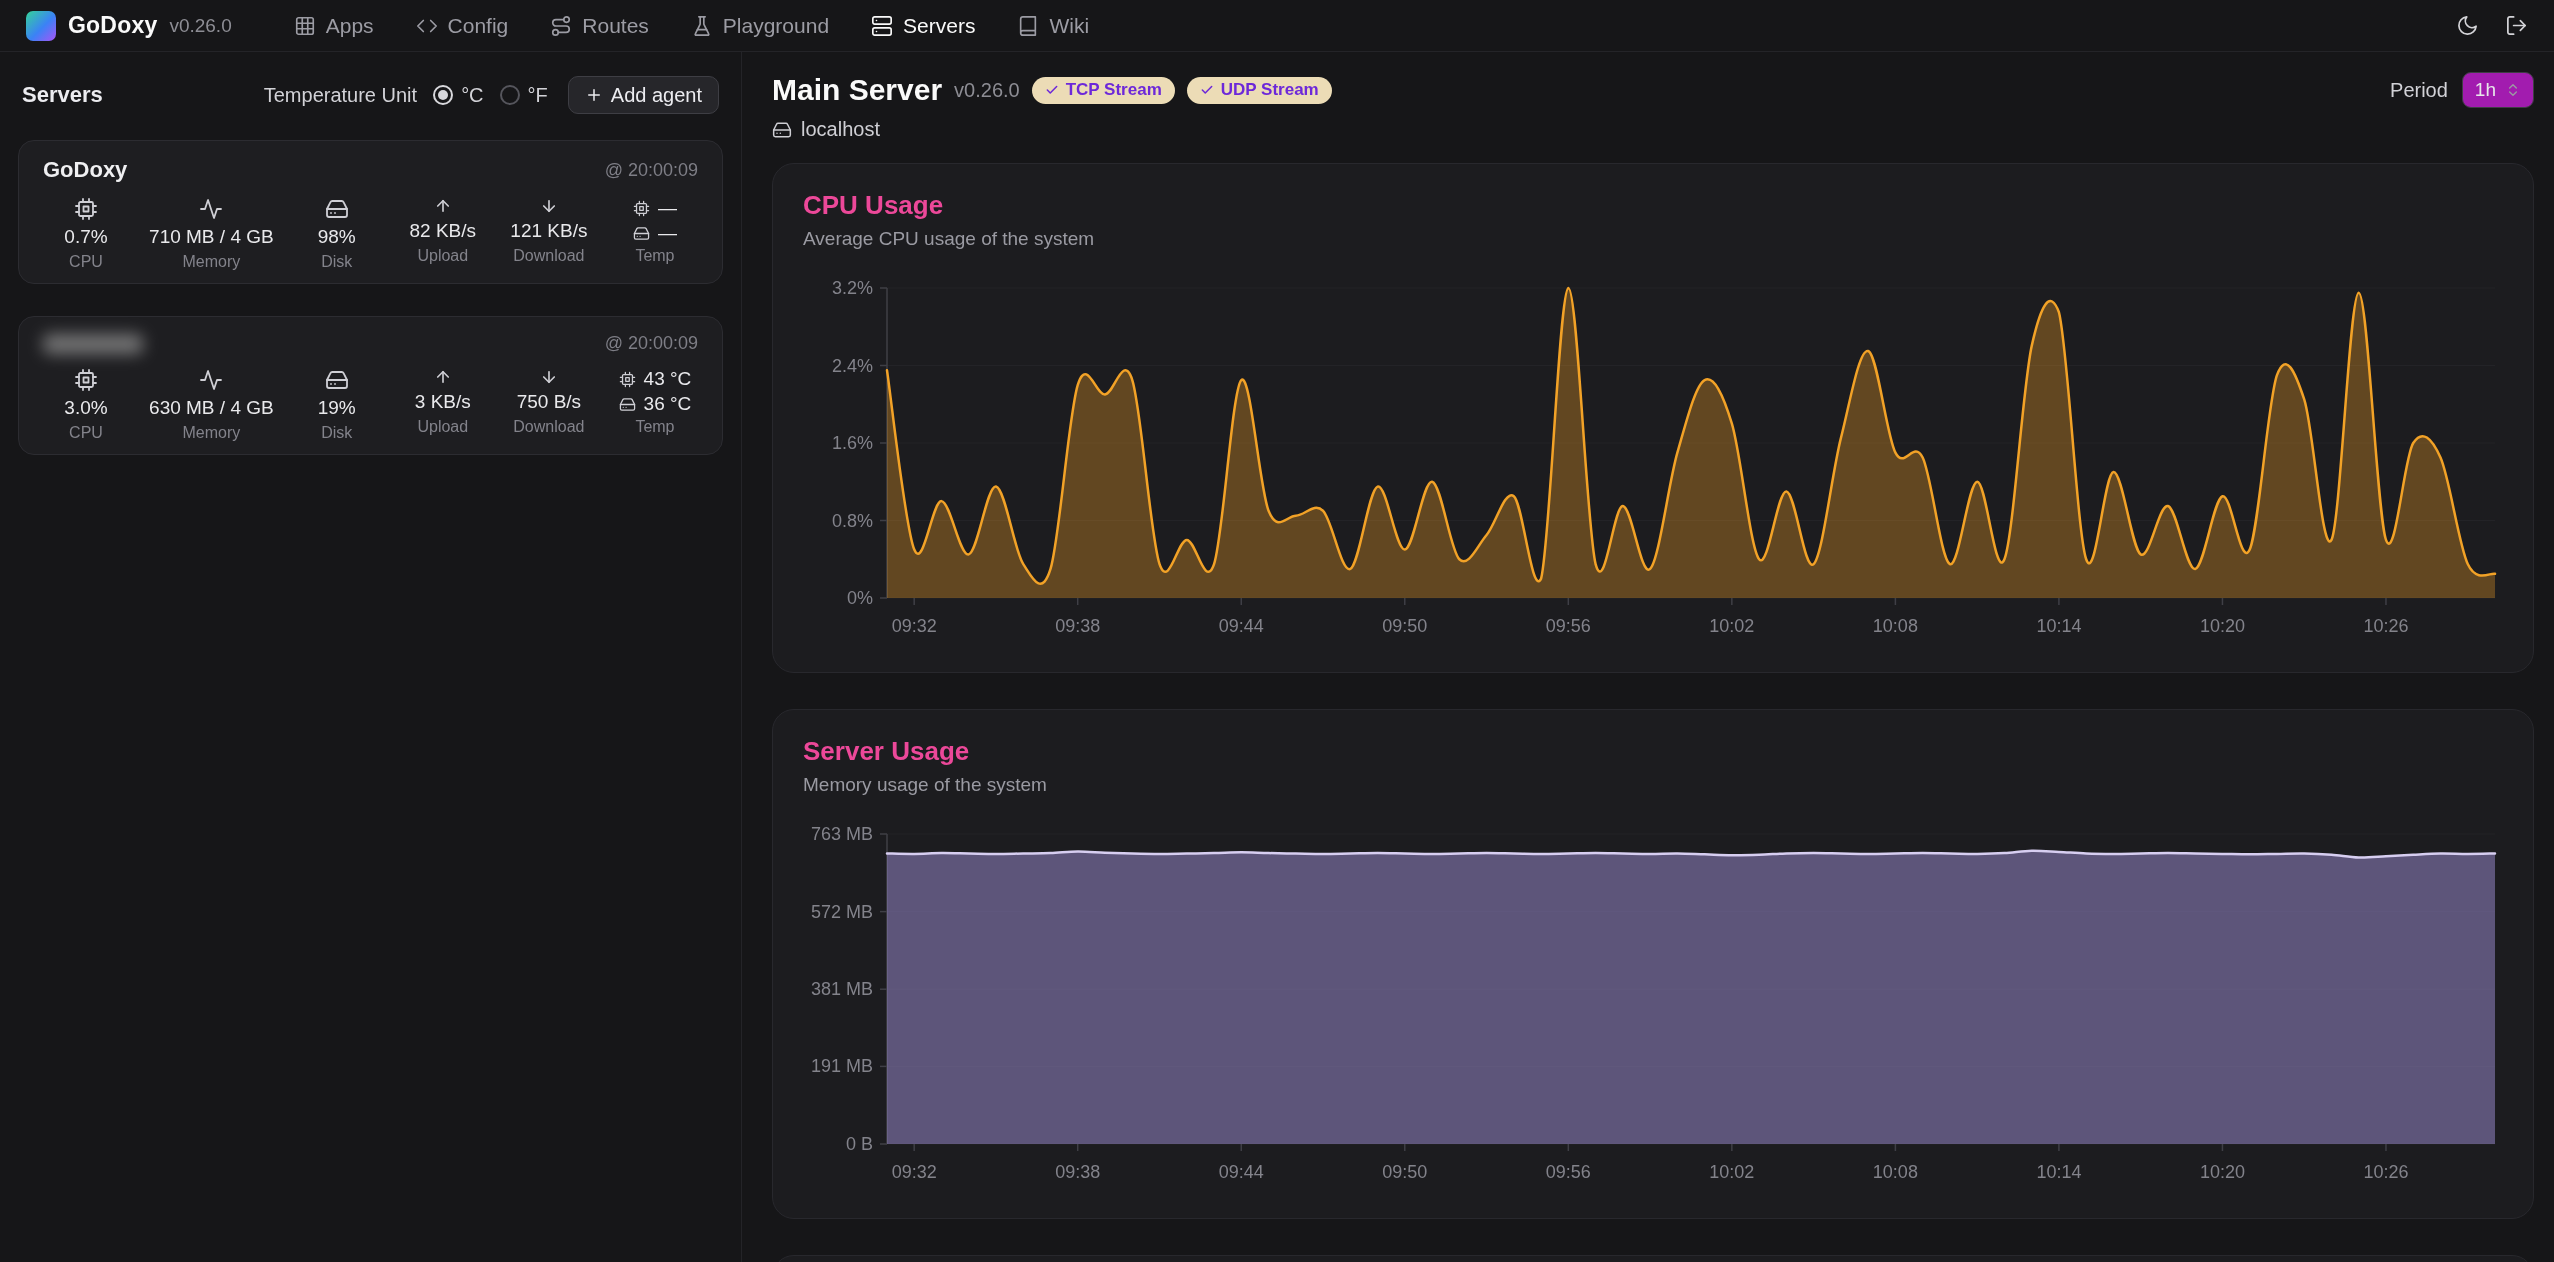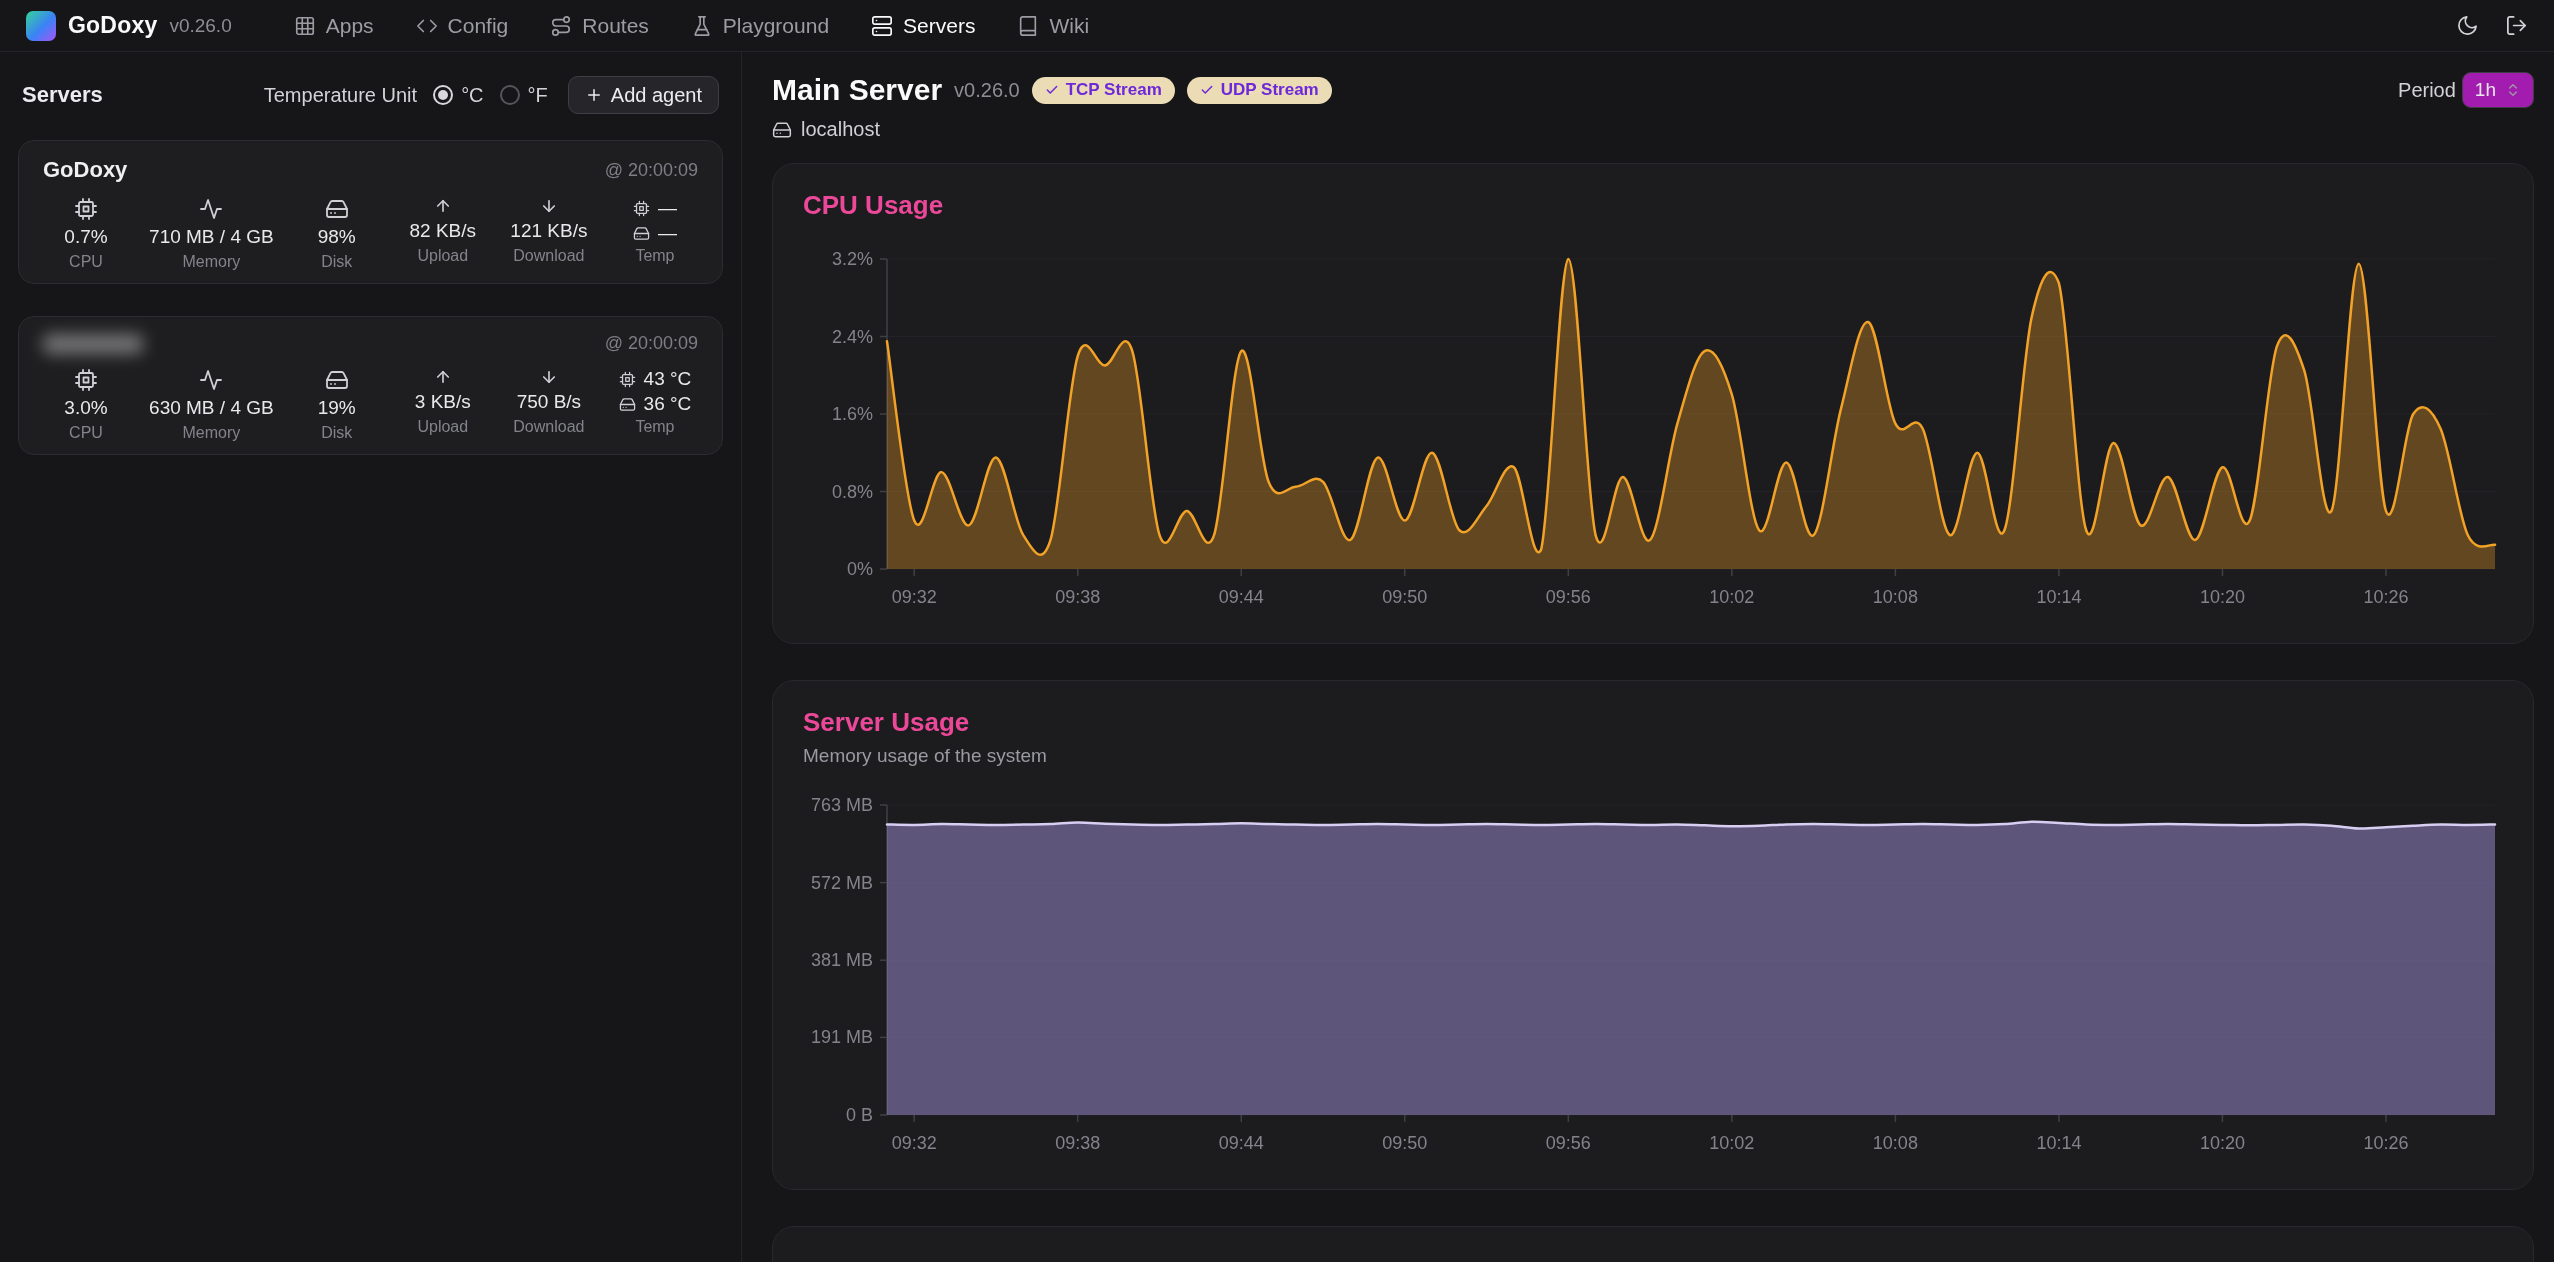--- a/index.html
+++ b/index.html
@@ -55,21 +55,21 @@
   .trow{display:flex;align-items:center;gap:8px}
   .trow .ic{width:17px;height:17px;color:#cfcfd5}
 
   
   .main-header{display:flex;align-items:center}
   .mh-title{font-size:30px;font-weight:700;color:#fafafa}
   .mh-ver{font-size:20px;color:#8d8d94;margin-left:12px}
   .badge{display:flex;align-items:center;gap:7px;background:#ecdcb6;color:#6d28d9;font-size:17px;font-weight:600;
          height:27px;padding:0 13px;border-radius:999px;margin-left:12px}
   .badge .ic{width:14px;height:14px}
-  .mh-right{margin-left:auto;display:flex;align-items:center;gap:6px}
+  .mh-right{margin-left:auto;display:flex;align-items:center;gap:14px}
   .period-label{font-size:20px;color:#d2d2d7}
   .select{display:flex;align-items:center;gap:9px;background:#a21caf;border:1px solid #3e3e44;border-radius:9px;
           height:36px;padding:0 12px;font-size:19px;color:#e7e7ea;cursor:pointer}
   .select .ic{width:16px;height:16px;color:#9b9ba2}
   .host-row{display:flex;align-items:center;gap:9px;margin-top:10px;color:#cfcfd4;font-size:20px}
   .host-row .ic{width:20px;height:20px}
 
   
   .charts{margin-top:22px;display:flex;flex-direction:column;gap:36px}
   .chart-card{background:#1c1c1f;border:1px solid #28282d;border-radius:22px;padding:26px 30px}
@@ -415,20 +415,21 @@
       <div class="host-row">
         <svg class="ic">
             <use href="#i-drive"></use>
           </svg>
         <span>localhost</span>
       </div>
 
       <div class="charts">
         <section class="chart-card">
           <h2 class="cc-title">CPU Usage</h2>
+          <p class="cc-sub">Average CPU usage of the system</p>
           <div class="chart">
               <svg width="1700" height="372" viewBox="0 0 1700 372">
                 <line x1="84" x2="1692" y1="324" y2="324" stroke="#232327" stroke-width="1"></line>
                 <line x1="77" x2="84" y1="324" y2="324" stroke="#3f3f46" stroke-width="1.5"></line>
                 <text x="70" y="330" text-anchor="end" font-size="18" fill="#83838b">0%</text>
                 <line x1="84" x2="1692" y1="246.5" y2="246.5" stroke="#232327" stroke-width="1"></line>
                 <line x1="77" x2="84" y1="246.5" y2="246.5" stroke="#3f3f46" stroke-width="1.5"></line>
                 <text x="70" y="252.5" text-anchor="end" font-size="18" fill="#83838b">0.8%</text>
                 <line x1="84" x2="1692" y1="169" y2="169" stroke="#232327" stroke-width="1"></line>
                 <line x1="77" x2="84" y1="169" y2="169" stroke="#3f3f46" stroke-width="1.5"></line>

